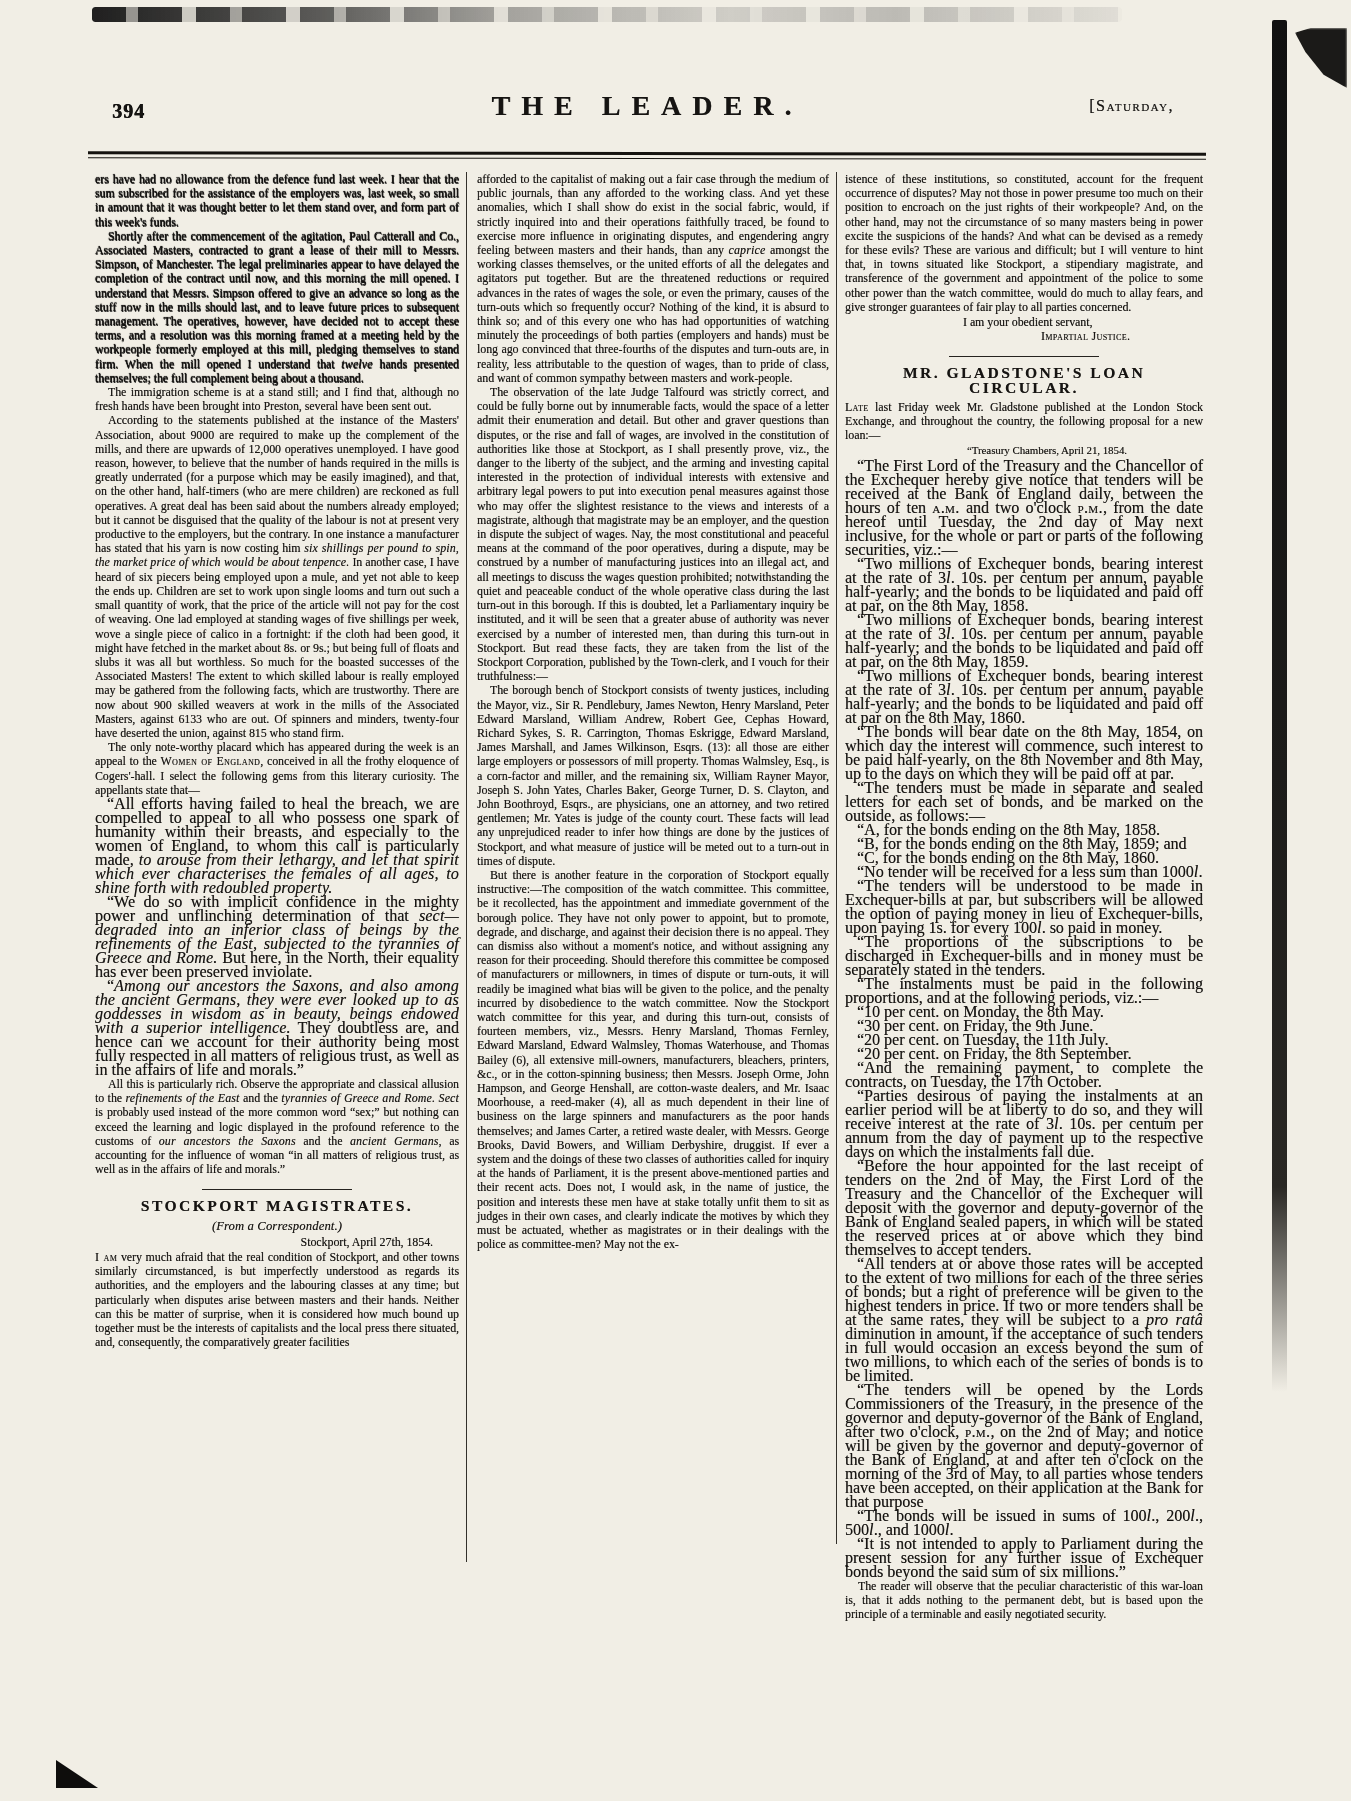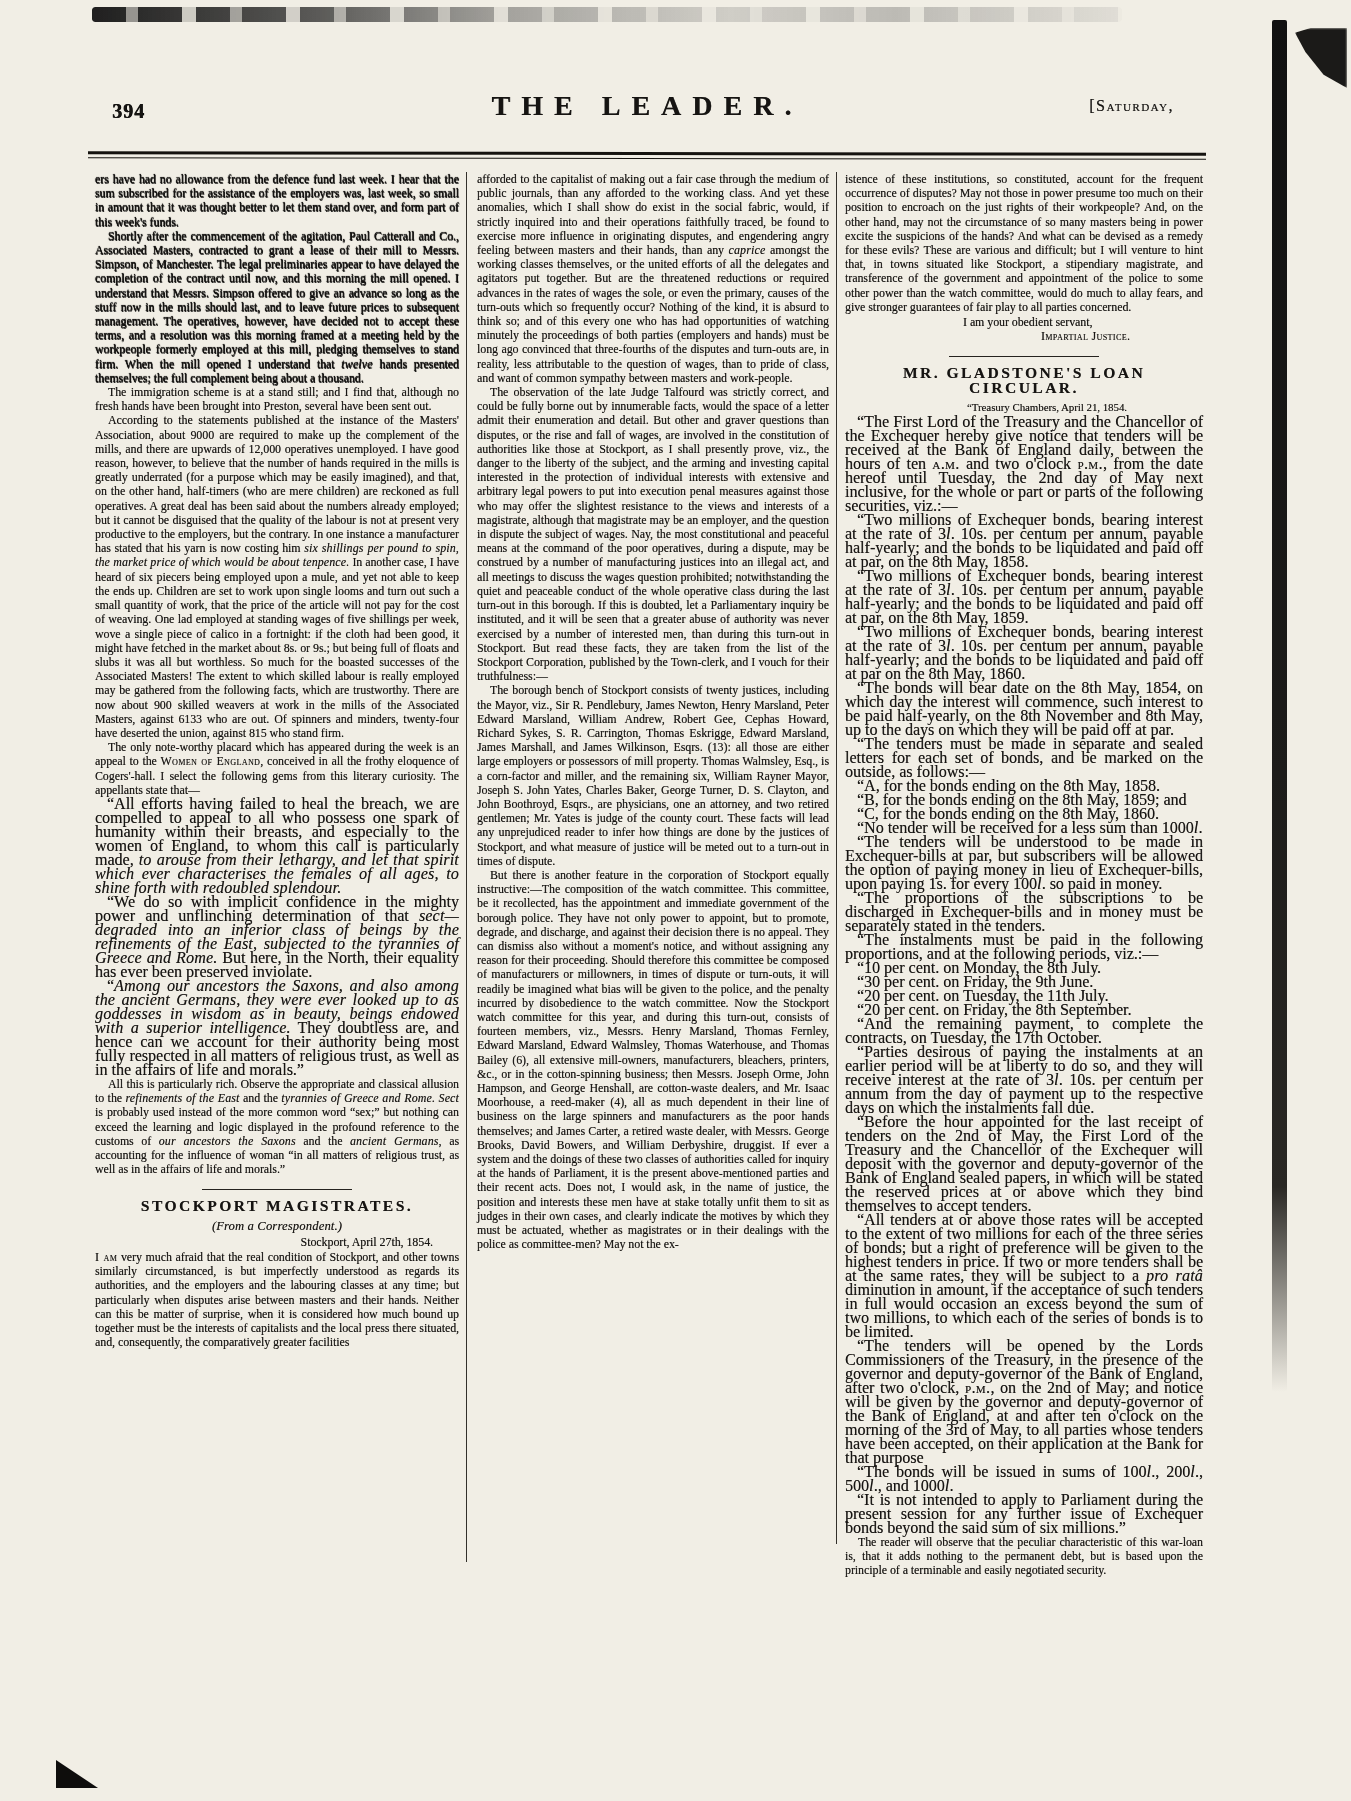--- a/index.html
+++ b/index.html
@@ -79,21 +79,21 @@
 
 <div class="col-divider d1"></div>
 <div class="col-divider d2"></div>
 
 <div class="col c1">
     <div class="b-p0 smudge">ers have had no allowance from the defence fund last week. I hear that the sum subscribed for the assistance of the employers was, last week, so small in amount that it was thought better to let them stand over, and form part of this week's funds.</div>
     <div class="b-p smudge">Shortly after the commencement of the agitation, Paul Catterall and Co., Associated Masters, contracted to grant a lease of their mill to Messrs. Simpson, of Manchester. The legal preliminaries appear to have delayed the completion of the contract until now, and this morning the mill opened. I understand that Messrs. Simpson offered to give an advance so long as the stuff now in the mills should last, and to leave future prices to subsequent management. The operatives, however, have decided not to accept these terms, and a resolution was this morning framed at a meeting held by the workpeople formerly employed at this mill, pledging themselves to stand firm. When the mill opened I understand that <i>twelve</i> hands presented themselves; the full complement being about a thousand.</div>
     <div class="b-p">The immigration scheme is at a stand still; and I find that, although no fresh hands have been brought into Preston, several have been sent out.</div>
     <div class="b-p">According to the statements published at the instance of the Masters' Association, about 9000 are required to make up the complement of the mills, and there are upwards of 12,000 operatives unemployed. I have good reason, however, to believe that the number of hands required in the mills is greatly underrated (for a purpose which may be easily imagined), and that, on the other hand, half-timers (who are mere children) are reckoned as full operatives. A great deal has been said about the numbers already employed; but it cannot be disguised that the quality of the labour is not at present very productive to the employers, but the contrary. In one instance a manufacturer has stated that his yarn is now costing him <i>six shillings per pound to spin, the market price of which would be about tenpence.</i> In another case, I have heard of six piecers being employed upon a mule, and yet not able to keep the ends up. Children are set to work upon single looms and turn out such a small quantity of work, that the price of the article will not pay for the cost of weaving. One lad employed at standing wages of five shillings per week, wove a single piece of calico in a fortnight: if the cloth had been good, it might have fetched in the market about 8s. or 9s.; but being full of floats and slubs it was all but worthless. So much for the boasted successes of the Associated Masters! The extent to which skilled labour is really employed may be gathered from the following facts, which are trustworthy. There are now about 900 skilled weavers at work in the mills of the Associated Masters, against 6133 who are out. Of spinners and minders, twenty-four have deserted the union, against 815 who stand firm.</div>
     <div class="b-p">The only note-worthy placard which has appeared during the week is an appeal to the <span class="sc">Women of England</span>, conceived in all the frothy eloquence of Cogers'-hall. I select the following gems from this literary curiosity. The appellants state that—</div>
-    <div class="b-pq">“All efforts having failed to heal the breach, we are compelled to appeal to all who possess one spark of humanity within their breasts, and especially to the women of England, to whom this call is particularly made, <i>to arouse from their lethargy, and let that spirit which ever characterises the females of all ages, to shine forth with redoubled splendour.</i></div>
+    <div class="b-pq">“All efforts having failed to heal the breach, we are compelled to appeal to all who possess one spark of humanity within their breasts, and especially to the women of England, to whom this call is particularly made, <i>to arouse from their lethargy, and let that spirit which ever characterises the females of all ages, to shine forth with redoubled property.</i></div>
     <div class="b-pq">“We do so with implicit confidence in the mighty power and unflinching determination of that <i>sect—degraded into an inferior class of beings by the refinements of the East, subjected to the tyrannies of Greece and Rome.</i> But here, in the North, their equality has ever been preserved inviolate.</div>
     <div class="b-pq">“<i>Among our ancestors the Saxons, and also among the ancient Germans, they were ever looked up to as goddesses in wisdom as in beauty, beings endowed with a superior intelligence.</i> They doubtless are, and hence can we account for their authority being most fully respected in all matters of religious trust, as well as in the affairs of life and morals.”</div>
     <div class="b-p">All this is particularly rich. Observe the appropriate and classical allusion to the <i>refinements of the East</i> and the <i>tyrannies of Greece and Rome.</i> <i>Sect</i> is probably used instead of the more common word “sex;” but nothing can exceed the learning and logic displayed in the profound reference to the customs of <i>our ancestors the Saxons</i> and the <i>ancient Germans</i>, as accounting for the influence of woman “in all matters of religious trust, as well as in the affairs of life and morals.”</div>
     <div class="b-rule"></div>
     <div class="b-h">STOCKPORT MAGISTRATES.</div>
     <div class="b-hi">(<i>From a Correspondent.</i>)</div>
     <div class="b-date">Stockport, April 27th, 1854.</div>
     <div class="b-p0"><span class="sc">I am</span> very much afraid that the real condition of Stockport, and other towns similarly circumstanced, is but imperfectly understood as regards its authorities, and the employers and the labouring classes at any time; but particularly when disputes arise between masters and their hands. Neither can this be matter of surprise, when it is considered how much bound up together must be the interests of capitalists and the local press there situated, and, consequently, the comparatively greater facilities</div>
   </div>
 <div class="col c2">
@@ -101,35 +101,36 @@
     <div class="b-p">The observation of the late Judge Talfourd was strictly correct, and could be fully borne out by innumerable facts, would the space of a letter admit their enumeration and detail. But other and graver questions than disputes, or the rise and fall of wages, are involved in the constitution of authorities like those at Stockport, as I shall presently prove, viz., the danger to the liberty of the subject, and the arming and investing capital interested in the protection of individual interests with extensive and arbitrary legal powers to put into execution penal measures against those who may offer the slightest resistance to the views and interests of a magistrate, although that magistrate may be an employer, and the question in dispute the subject of wages. Nay, the most constitutional and peaceful means at the command of the poor operatives, during a dispute, may be construed by a number of manufacturing justices into an illegal act, and all meetings to discuss the wages question prohibited; notwithstanding the quiet and peaceable conduct of the whole operative class during the last turn-out in this borough. If this is doubted, let a Parliamentary inquiry be instituted, and it will be seen that a greater abuse of authority was never exercised by a number of interested men, than during this turn-out in Stockport. But read these facts, they are taken from the list of the Stockport Corporation, published by the Town-clerk, and I vouch for their truthfulness:—</div>
     <div class="b-p">The borough bench of Stockport consists of twenty justices, including the Mayor, viz., Sir R. Pendlebury, James Newton, Henry Marsland, Peter Edward Marsland, William Andrew, Robert Gee, Cephas Howard, Richard Sykes, S. R. Carrington, Thomas Eskrigge, Edward Marsland, James Marshall, and James Wilkinson, Esqrs. (13): all those are either large employers or possessors of mill property. Thomas Walmsley, Esq., is a corn-factor and miller, and the remaining six, William Rayner Mayor, Joseph S. John Yates, Charles Baker, George Turner, D. S. Clayton, and John Boothroyd, Esqrs., are physicians, one an attorney, and two retired gentlemen; Mr. Yates is judge of the county court. These facts will lead any unprejudiced reader to infer how things are done by the justices of Stockport, and what measure of justice will be meted out to a turn-out in times of dispute.</div>
     <div class="b-p">But there is another feature in the corporation of Stockport equally instructive:—The composition of the watch committee. This committee, be it recollected, has the appointment and immediate government of the borough police. They have not only power to appoint, but to promote, degrade, and discharge, and against their decision there is no appeal. They can dismiss also without a moment's notice, and without assigning any reason for their proceeding. Should therefore this committee be composed of manufacturers or millowners, in times of dispute or turn-outs, it will readily be imagined what bias will be given to the police, and the penalty incurred by disobedience to the watch committee. Now the Stockport watch committee for this year, and during this turn-out, consists of fourteen members, viz., Messrs. Henry Marsland, Thomas Fernley, Edward Marsland, Edward Walmsley, Thomas Waterhouse, and Thomas Bailey (6), all extensive mill-owners, manufacturers, bleachers, printers, &amp;c., or in the cotton-spinning business; then Messrs. Joseph Orme, John Hampson, and George Henshall, are cotton-waste dealers, and Mr. Isaac Moorhouse, a reed-maker (4), all as much dependent in their line of business on the large spinners and manufacturers as the poor hands themselves; and James Carter, a retired waste dealer, with Messrs. George Brooks, David Bowers, and William Derbyshire, druggist. If ever a system and the doings of these two classes of authorities called for inquiry at the hands of Parliament, it is the present above-mentioned parties and their recent acts. Does not, I would ask, in the name of justice, the position and interests these men have at stake totally unfit them to sit as judges in their own cases, and clearly indicate the motives by which they must be actuated, whether as magistrates or in their dealings with the police as committee-men?  May not the ex-</div>
   </div>
 <div class="col c3">
     <div class="b-p0">istence of these institutions, so constituted, account for the frequent occurrence of disputes?  May not those in power presume too much on their position to encroach on the just rights of their workpeople? And, on the other hand, may not the circumstance of so many masters being in power excite the suspicions of the hands?  And what can be devised as a remedy for these evils?  These are various and difficult; but I will venture to hint that, in towns situated like Stockport, a stipendiary magistrate, and transference of the government and appointment of the police to some other power than the watch committee, would do much to allay fears, and give stronger guarantees of fair play to all parties concerned.</div>
     <div class="b-sig1">I am your obedient servant,</div>
     <div class="b-sig2"><span class="sc">Impartial Justice.</span></div>
     <div class="b-rule"></div>
     <div class="b-h">MR. GLADSTONE'S LOAN CIRCULAR.</div>
+    <div class="b-p0"><span class="sc">Late</span> last Friday week Mr. Gladstone published at the London Stock Exchange, and throughout the country, the following proposal for a new loan:—</div>
     <div class="b-tc">“Treasury Chambers, April 21, 1854.</div>
     <div class="b-pq">“The First Lord of the Treasury and the Chancellor of the Exchequer hereby give notice that tenders will be received at the Bank of England daily, between the hours of ten <span class="sc">a.m.</span> and two o'clock <span class="sc">p.m.</span>, from the date hereof until Tuesday, the 2nd day of May next inclusive, for the whole or part or parts of the following securities, viz.:—</div>
     <div class="b-pq">“Two millions of Exchequer bonds, bearing interest at the rate of 3<i>l</i>. 10s. per centum per annum, payable half-yearly; and the bonds to be liquidated and paid off at par, on the 8th May, 1858.</div>
     <div class="b-pq">“Two millions of Exchequer bonds, bearing interest at the rate of 3<i>l</i>. 10s. per centum per annum, payable half-yearly; and the bonds to be liquidated and paid off at par, on the 8th May, 1859.</div>
     <div class="b-pq">“Two millions of Exchequer bonds, bearing interest at the rate of 3<i>l</i>. 10s. per centum per annum, payable half-yearly; and the bonds to be liquidated and paid off at par on the 8th May, 1860.</div>
     <div class="b-pq">“The bonds will bear date on the 8th May, 1854, on which day the interest will commence, such interest to be paid half-yearly, on the 8th November and 8th May, up to the days on which they will be paid off at par.</div>
     <div class="b-pq">“The tenders must be made in separate and sealed letters for each set of bonds, and be marked on the outside, as follows:—</div>
     <div class="b-pq">“A, for the bonds ending on the 8th May, 1858.</div>
     <div class="b-pq">“B, for the bonds ending on the 8th May, 1859; and</div>
     <div class="b-pq">“C, for the bonds ending on the 8th May, 1860.</div>
     <div class="b-pq">“No tender will be received for a less sum than 1000<i>l</i>.</div>
     <div class="b-pq">“The tenders will be understood to be made in Exchequer-bills at par, but subscribers will be allowed the option of paying money in lieu of Exchequer-bills, upon paying 1s. for every 100<i>l</i>. so paid in money.</div>
     <div class="b-pq">“The proportions of the subscriptions to be discharged in Exchequer-bills and in money must be separately stated in the tenders.</div>
     <div class="b-pq">“The instalments must be paid in the following proportions, and at the following periods, viz.:—</div>
-    <div class="b-pq">“10 per cent. on Monday, the 8th July.</div>
+    <div class="b-pq">“10 per cent. on Monday, the 8th May.</div>
     <div class="b-pq">“30 per cent. on Friday, the 9th June.</div>
     <div class="b-pq">“20 per cent. on Tuesday, the 11th July.</div>
     <div class="b-pq">“20 per cent. on Friday, the 8th September.</div>
     <div class="b-pq">“And the remaining payment, to complete the contracts, on Tuesday, the 17th October.</div>
     <div class="b-pq">“Parties desirous of paying the instalments at an earlier period will be at liberty to do so, and they will receive interest at the rate of 3<i>l</i>. 10s. per centum per annum from the day of payment up to the respective days on which the instalments fall due.</div>
     <div class="b-pq">“Before the hour appointed for the last receipt of tenders on the 2nd of May, the First Lord of the Treasury and the Chancellor of the Exchequer will deposit with the governor and deputy-governor of the Bank of England sealed papers, in which will be stated the reserved prices at or above which they bind themselves to accept tenders.</div>
     <div class="b-pq">“All tenders at or above those rates will be accepted to the extent of two millions for each of the three series of bonds; but a right of preference will be given to the highest tenders in price.  If two or more tenders shall be at the same rates, they will be subject to a <i>pro ratâ</i> diminution in amount, if the acceptance of such tenders in full would occasion an excess beyond the sum of two millions, to which each of the series of bonds is to be limited.</div>
     <div class="b-pq">“The tenders will be opened by the Lords Commissioners of the Treasury, in the presence of the governor and deputy-governor of the Bank of England, after two o'clock, <span class="sc">p.m.</span>, on the 2nd of May; and notice will be given by the governor and deputy-governor of the Bank of England, at and after ten o'clock on the morning of the 3rd of May, to all parties whose tenders have been accepted, on their application at the Bank for that purpose</div>
     <div class="b-pq">“The bonds will be issued in sums of 100<i>l</i>., 200<i>l</i>., 500<i>l</i>., and 1000<i>l</i>.</div>
     <div class="b-pq">“It is not intended to apply to Parliament during the present session for any further issue of Exchequer bonds beyond the said sum of six millions.”</div>

